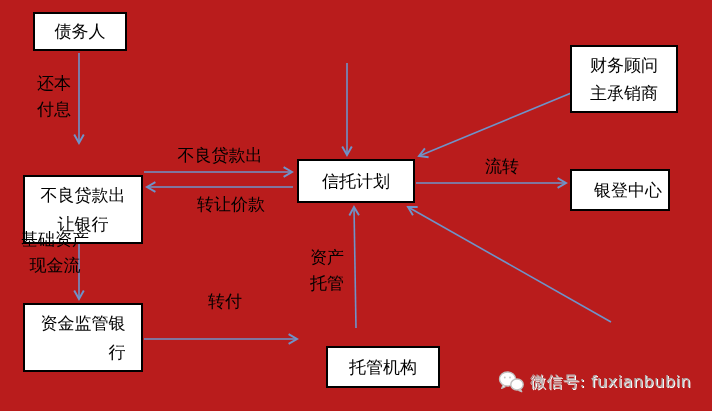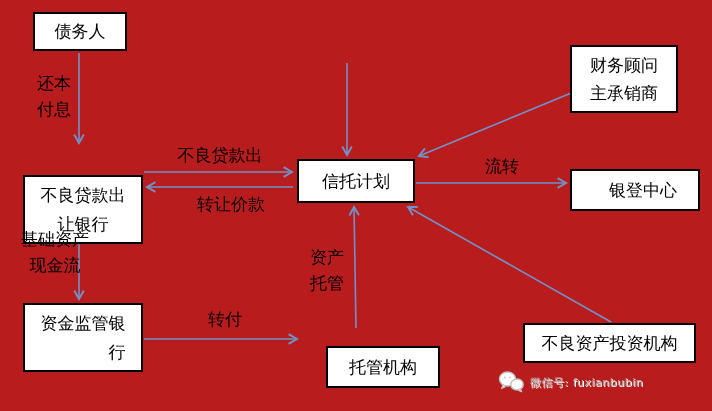--- a/index.html
+++ b/index.html
@@ -13,21 +13,21 @@
     display:flex;align-items:center;justify-content:center;
     text-align:center;font-size:17px;line-height:1.65;white-space:pre-line;
     box-sizing:border-box;
   }
   .elabel{
     position:absolute;font-size:17px;line-height:1.55;text-align:center;
     white-space:pre-line;
   }
   #watermark{
     position:absolute;left:498px;top:370px;display:flex;align-items:center;gap:5px;
-    color:#b3b3b3;font-size:11px;letter-spacing:0.5px;
+    color:#b3b3b3;font-size:16px;letter-spacing:0.5px;
     text-shadow:1px 1px 0 #ffffff;
     font-family:"DejaVu Sans","Liberation Sans",sans-serif;
   }
 </style>
 </head>
 <body>
 
 <div id="stage">
 
   <svg id="connectors">
@@ -52,43 +52,42 @@
 
 
   <div class="node" style="left:570px;top:3px;width:108px;height:68px;margin-top:42px;">财务顾问
 主承销商</div>
 
   <div class="node" style="left:23px;top:147px;width:120px;height:69px;margin-top:28px;">不良贷款出
 让银行</div>
 
   <div class="node" style="left:297px;top:159px;width:118px;height:44px;">信托计划</div>
 
-  <div class="node" style="left:570px;top:169px;width:130px;height:42px;padding-left:16px;">银登中心</div>
+  <div class="node" style="left:570px;top:169px;width:100px;height:42px;padding-left:16px;">银登中心</div>
 
   <div class="node" style="left:23px;top:303px;width:120px;height:69px;text-align:right;">资金监管银
 行</div>
 
   <div class="node" style="left:301px;top:346px;width:114px;height:42px;margin-left:25px;">托管机构</div>
 
-  <div class="node" style="left:523px;top:323px;width:173px;height:40px;">不良资产投资机构</div>
 
   <div class="elabel" style="left:30px;top:70px;width:48px;text-align:center;">还本
 付息</div>
 
 
   <div class="elabel" style="left:158px;top:142px;width:124px;">不良贷款出</div>
 
   <div class="elabel" style="left:179px;top:191px;width:104px;">转让价款</div>
 
   <div class="elabel" style="left:480px;top:153px;width:44px;">流转</div>
 
   <div class="elabel" style="left:16px;top:226px;width:78px;">基础资产
 现金流</div>
 
-  <div class="elabel" style="left:203px;top:306px;width:44px;">转付</div>
+  <div class="elabel" style="left:203px;top:288px;width:44px;">转付</div>
 
   <div class="elabel" style="left:304px;top:244px;width:46px;">资产
 托管</div>
 
   <div id="watermark">
     <svg width="27" height="24" viewBox="0 0 27 24">
       <ellipse cx="9.5" cy="9" rx="8" ry="7" fill="#ffffff" stroke="#c2c2c2" stroke-width="1.4"></ellipse>
       <path d="M5,15.2 L3.6,18.4 L7.4,16.6" fill="#ffffff" stroke="#c2c2c2" stroke-width="1.2" stroke-linejoin="round"></path>
       <ellipse cx="19" cy="14.5" rx="6.2" ry="5.5" fill="#ffffff" stroke="#c2c2c2" stroke-width="1.4"></ellipse>
       <path d="M22.5,19.2 L23.8,21.8 L20.4,20.4" fill="#ffffff" stroke="#c2c2c2" stroke-width="1.2" stroke-linejoin="round"></path>

